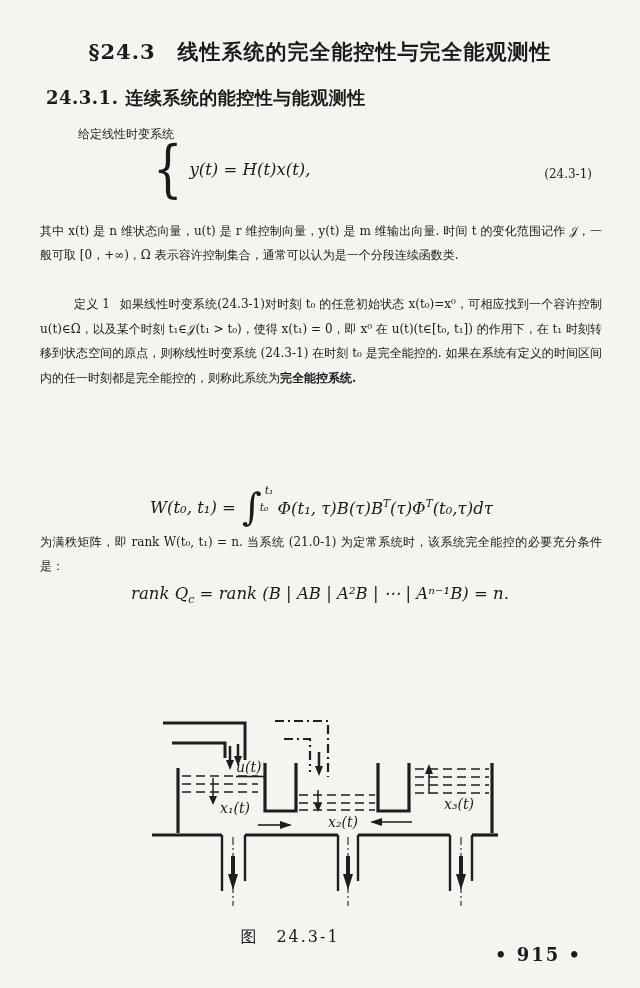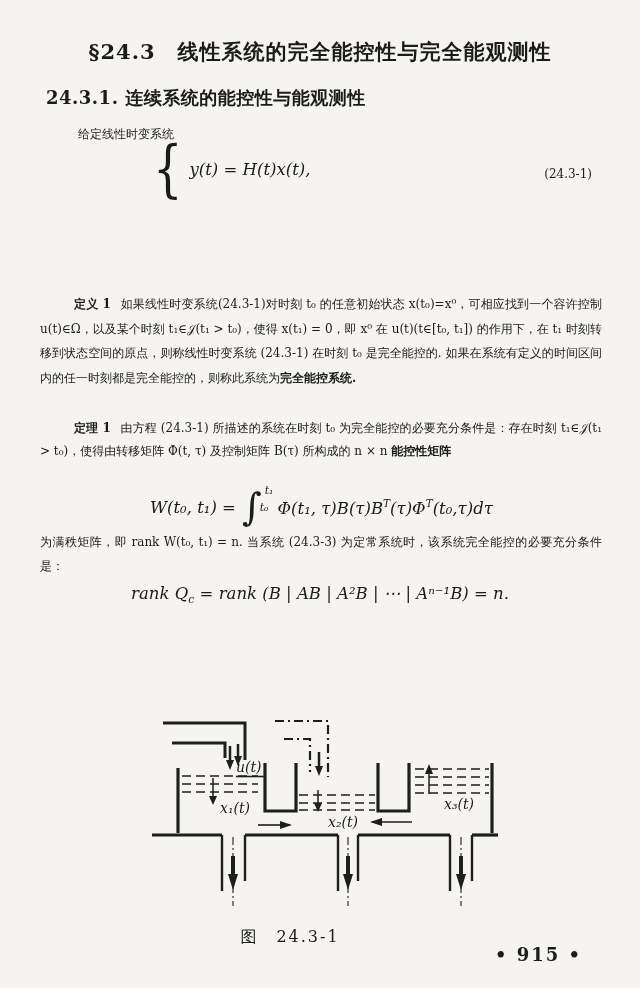--- a/index.html
+++ b/index.html
@@ -24,21 +24,21 @@
     position:absolute;left:40px;width:562px;
     font-size:12px;line-height:24px;
     text-align:justify;
   }
   .intro{top:122px;left:78px;width:520px;}
   .para-vars{top:220px;line-height:23.7px;}
   .def1{top:292px;text-indent:34px;line-height:24.5px;}
   .thm1{top:417px;text-indent:34px;line-height:23px;}
   .para-rank{top:530px;line-height:24px;}
   .ex1{top:609px;text-indent:34px;line-height:23.5px;}
-  .blk-label{font-weight:700;margin-right:0.8em;margin-top:40px;}
+  .blk-label{font-weight:400;margin-right:0.8em;margin-top:40px;}
   b.emph{font-weight:700;}
 
   
   .eq1{position:absolute;top:138px;left:148px;display:flex;align-items:center;}
   .brace{font-size:62px;line-height:1;font-weight:400;transform:scaleX(.75);margin-right:2px;}
   .eq-lines{display:flex;flex-direction:column;gap:7px;
     font-style:italic;font-size:16.5px;}
   .eq-row{display:flex;align-items:center;}
   .frac{display:inline-flex;flex-direction:column;align-items:center;line-height:1.15;margin-right:10px;}
   .frac .num{padding:0 4px;border-bottom:1.6px solid #1b1b1b;}
@@ -77,40 +77,38 @@
   <div class="body-text intro">给定线性时变系统</div>
 
   <div class="eq1">
     <span class="brace">{</span>
     <span class="eq-lines">
       <span class="eq-row">y(t) = H(t)x(t),</span>
     </span>
   </div>
   <div class="eq1-tag">(24.3-1)</div>
 
+  <div class="body-text para-vars">其中 x(t) 是 n 维状态向量，u(t) 是 r 维控制向量，y(t) 是 m 维输出向量. 时间 t 的变化范围记作 𝒥，一般可取 [0，+∞)，Ω 表示容许控制集合，通常可以认为是一个分段连续函数类.</div>
 
   <div class="body-text def1">
     <span class="blk-label">定义 1</span><span>如果线性时变系统(24.3-1)对时刻 t₀ 的任意初始状态 x(t₀)=x⁰，可相应找到一个容许控制 u(t)∈Ω，以及某个时刻 t₁∈𝒥(t₁ &gt; t₀)，使得 x(t₁) = 0，即 x⁰ 在 u(t)(t∈[t₀, t₁]) 的作用下，在 t₁ 时刻转移到状态空间的原点，则称线性时变系统 (24.3-1) 在时刻 t₀ 是完全能控的.  如果在系统有定义的时间区间内的任一时刻都是完全能控的，则称此系统为</span><b class="emph">完全能控系统.</b>
   </div>
 
-  <div class="body-text thm1">
-    <span class="blk-label">定理 1</span><span>由方程 (24.3-1) 所描述的系统在时刻 t₀ 为完全能控的必要充分条件是：存在时刻 t₁∈𝒥(t₁ &gt; t₀)，使得由转移矩阵 Φ(t, τ) 及控制矩阵 B(τ) 所构成的 n × n </span><b class="emph">能控性矩阵</b>
-  </div>
 
   <div class="eq2">
     <span class="lhs">W(t₀, t₁) =</span>
     <span class="int-glyph">∫</span>
     <span class="int-lims">
       <span class="up">t₁</span>
       <span class="lo">t₀</span>
     </span>
     <span><span>Φ(t₁, τ)B(τ)B</span><sup class="tt">T</sup><span>(τ)Φ</span><sup class="tt">T</sup><span>(t₀,τ)dτ</span></span>
   </div>
 
-  <div class="body-text para-rank">为满秩矩阵，即 rank W(t₀, t₁) = n.  当系统 (24.3-3) 为定常系统时，该系统完全能控的必要充分条件是：</div>
+  <div class="body-text para-rank">为满秩矩阵，即 rank W(t₀, t₁) = n.  当系统 (21.0-1) 为定常系统时，该系统完全能控的必要充分条件是：</div>
 
   <div class="eq3">
     <span>rank Q</span><sub>c</sub><span> = rank (B | AB | A²B | ⋯ | Aⁿ⁻¹B) = n.</span>
   </div>
 
 
   <div class="fig-wrap">
     <svg width="380" height="215" viewBox="0 0 380 215">
       <g stroke="#1e1e1e" fill="none">
 

